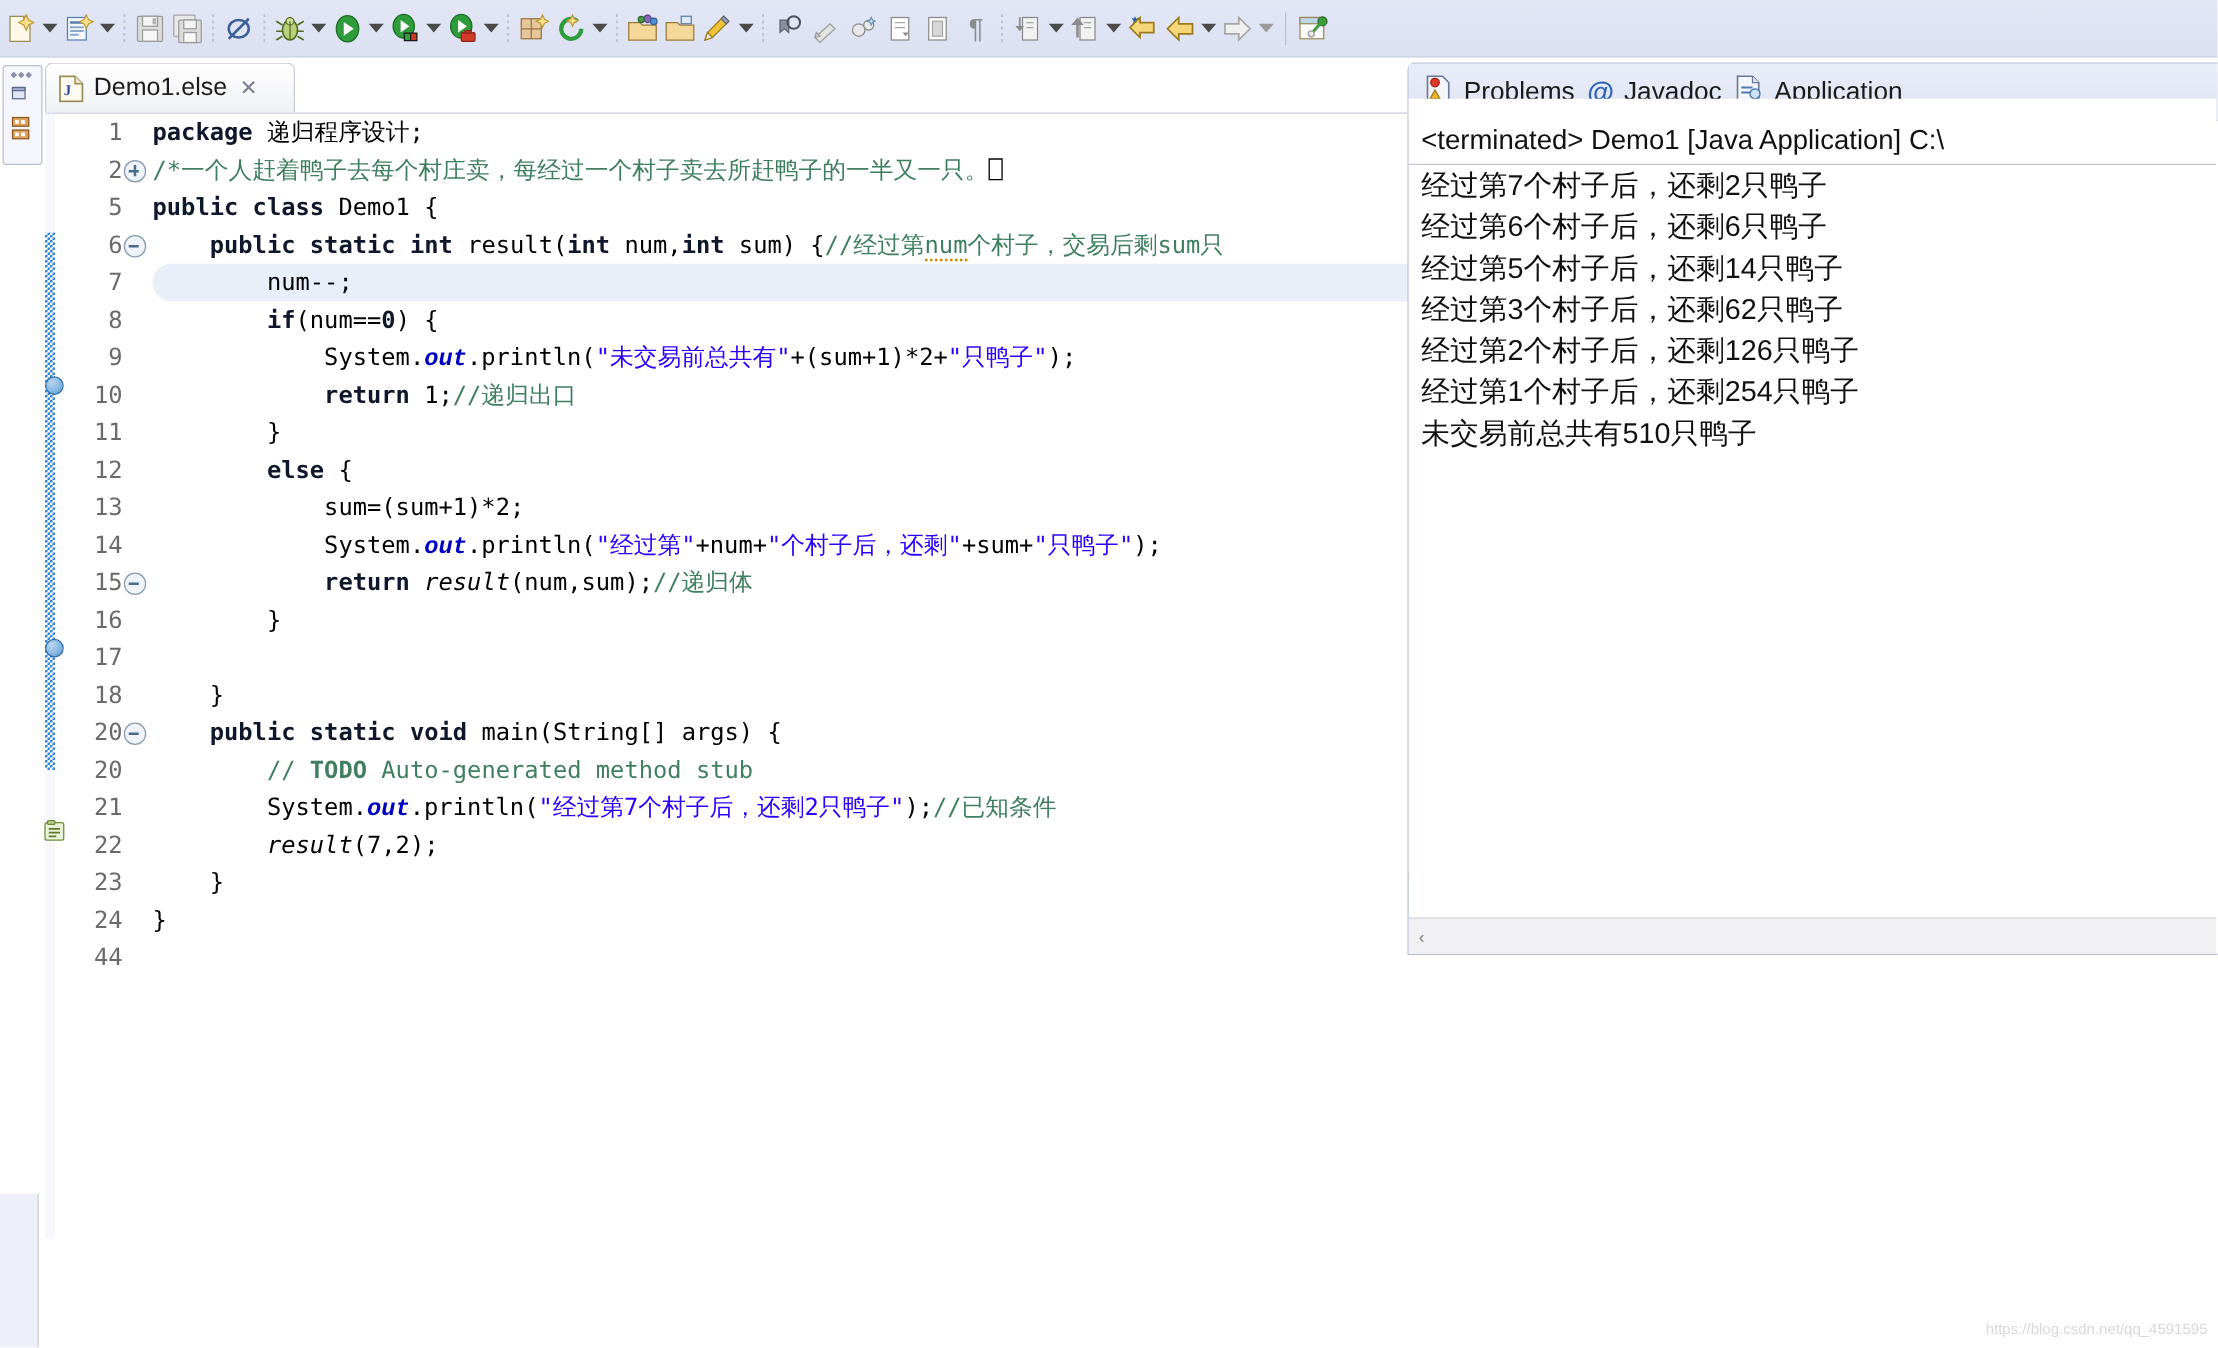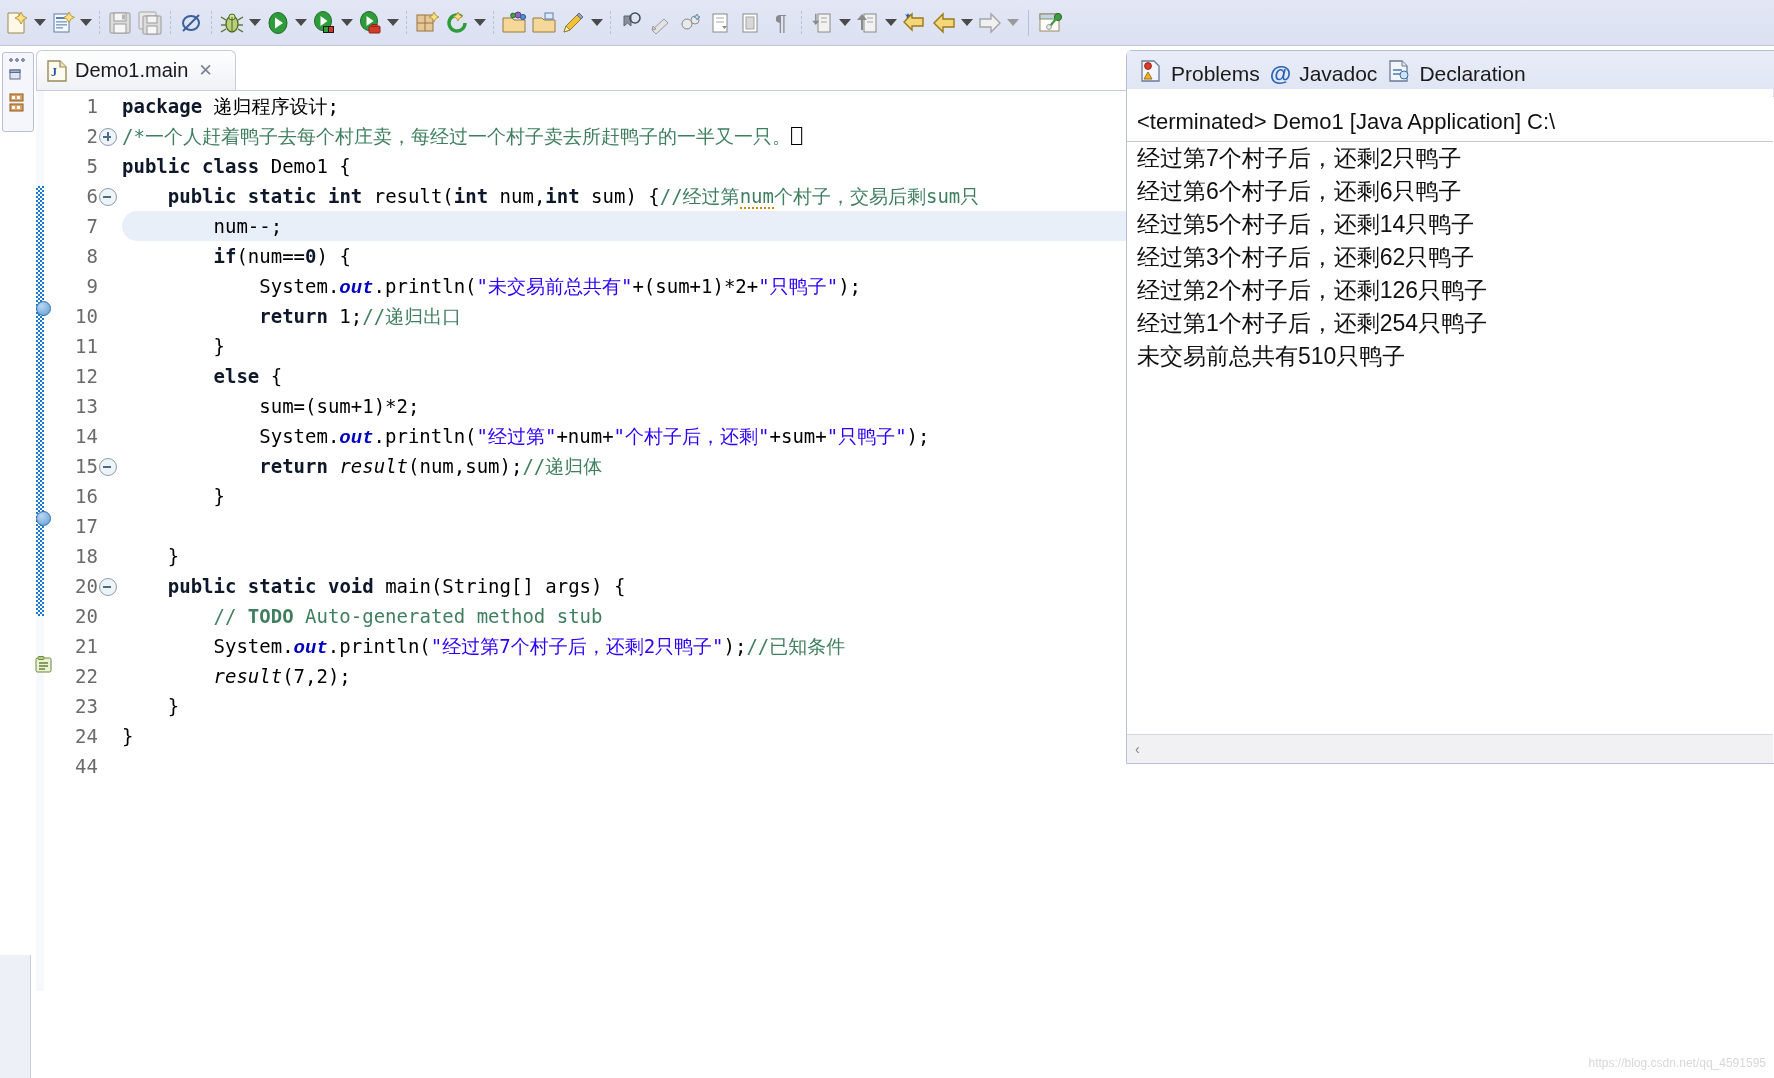--- a/index.html
+++ b/index.html
@@ -134,21 +134,21 @@
     position:absolute; left:0; top:0; width:648px; height:46px;
     background: linear-gradient(#e9edf8, #dfe4f3);
     border-bottom:1px solid #c3c9e0;
     display:flex; align-items:center; padding-left:12px; gap:10px;
     box-sizing:border-box;
   }
   .rv-tab { display:flex; align-items:center; gap:8px; font-size:21px; color:#1a1a1a; }
   .rv-tab .lbl { white-space:nowrap;text-align:center; }
   .at-icon { color:#2a62b8; font-size:22px; font-weight:bold; }
   .console-body {
-    position:absolute; left:0; top:38px; width:646px; height:620px;
+    position:absolute; left:0; top:28px; width:646px; height:620px;
     background:#ffffff; overflow:hidden;
   }
   .term-line {
     font-size:22px; color:#111; padding:2px 10px 6px 10px;
     white-space:nowrap; border-bottom:1px solid #c9c9c9;
   }
   .out-line {
     font-size:23px; color:#111; padding:1px 10px; white-space:nowrap;
     line-height:31px;
   }
@@ -471,21 +471,21 @@
   <div class="editor-area">
 
     <div class="tab">
       <span class="tab-icon">
         <svg width="20" height="22" viewBox="0 0 20 22">
             <path d="M1 1h12l6 6v14H1z" fill="#fdfaf0" stroke="#9a8a55" stroke-width="1.4"></path>
             <path d="M13 1v6h6" fill="#efe6c8" stroke="#9a8a55" stroke-width="1.2"></path>
             <text x="4" y="16" font-family="Liberation Serif, serif" font-size="12" fill="#2a50a8" font-weight="bold">J</text>
           </svg>
       </span>
-      <span class="tab-label">Demo1.main</span>
+      <span class="tab-label">Demo1.else</span>
       <span class="tab-close">✕</span>
     </div>
 
     <div class="editor-body">
 
       <div class="gutter">
         <div class="changebar"></div>
         <div class="bp" style="top:210px;"></div>
         <div class="bp" style="top:420px;"></div>
         <div class="todo-icon" style="top:565px;">
@@ -561,21 +561,21 @@
       </div>
       <div class="rv-tab">
         <span>
           <svg width="24" height="24" viewBox="0 0 24 24">
               <path d="M3 2h12l5 5v15H3z" fill="#f2f5fa" stroke="#6a7a95" stroke-width="1.3"></path>
               <path d="M15 2v5h5" fill="#dfe6f2" stroke="#6a7a95"></path>
               <path d="M6 11h9M6 15h9" stroke="#4f7ab0" stroke-width="1.6"></path>
               <circle cx="17" cy="16" r="4" fill="#cde3f5" stroke="#3a6da8"></circle>
             </svg>
         </span>
-        <span class="lbl">Declaration</span>
+        <span class="lbl">Application</span>
       </div>
     </div>
 
     <div class="console-body">
       <div style="height:18px;"></div>
       <div class="term-line">&lt;terminated&gt; Demo1 [Java Application] C:\</div>
       <div id="console-lines">
           <div class="out-line">经过第7个村子后，还剩2只鸭子</div>
           <div class="out-line">经过第6个村子后，还剩6只鸭子</div>
           <div class="out-line">经过第5个村子后，还剩14只鸭子</div>

